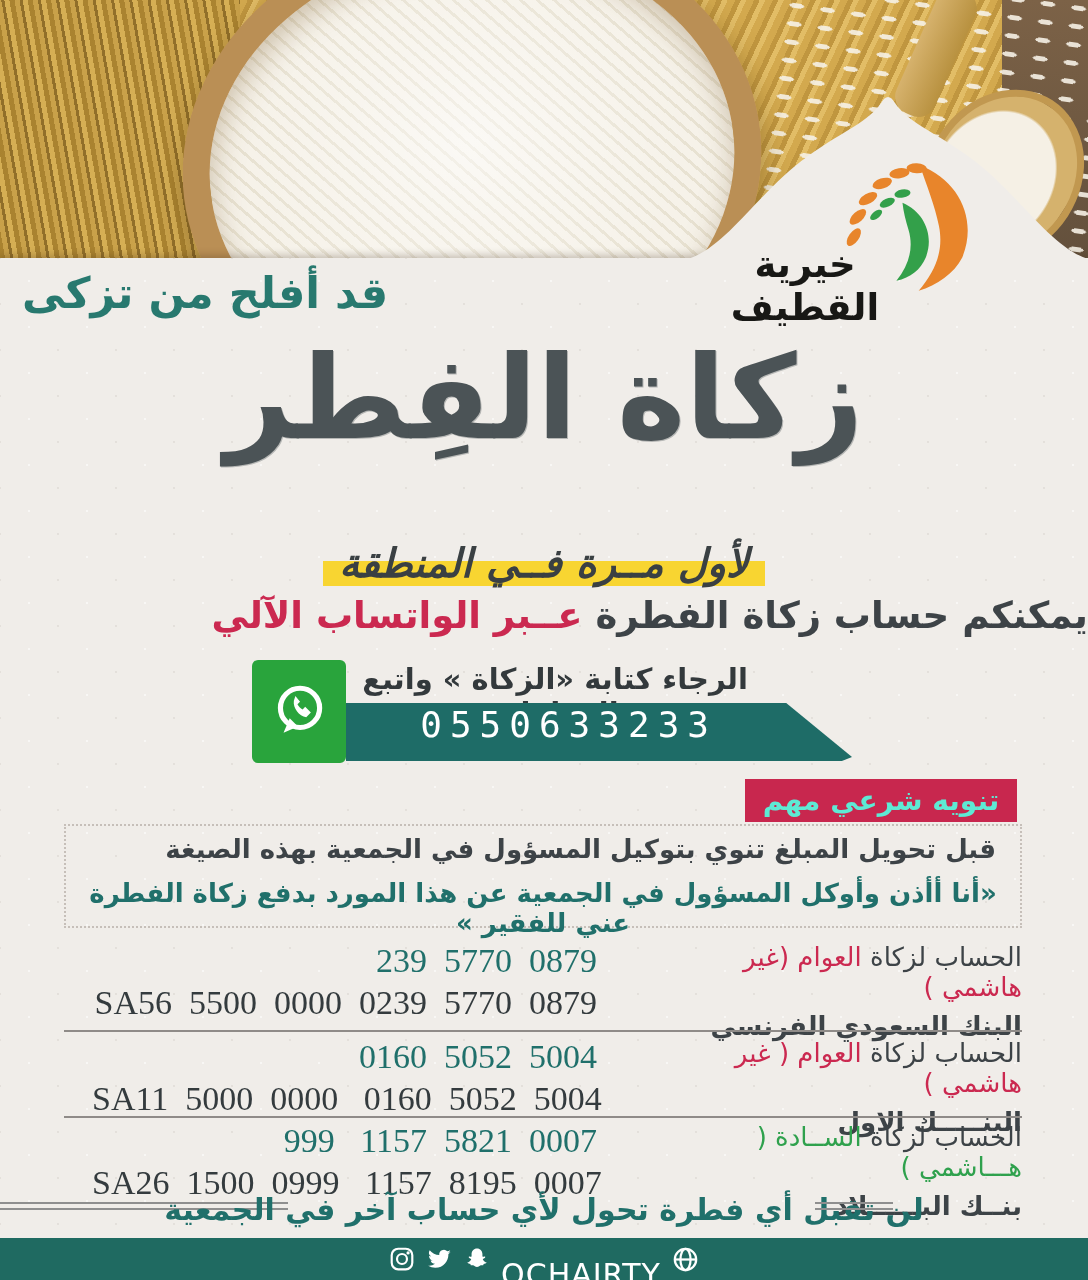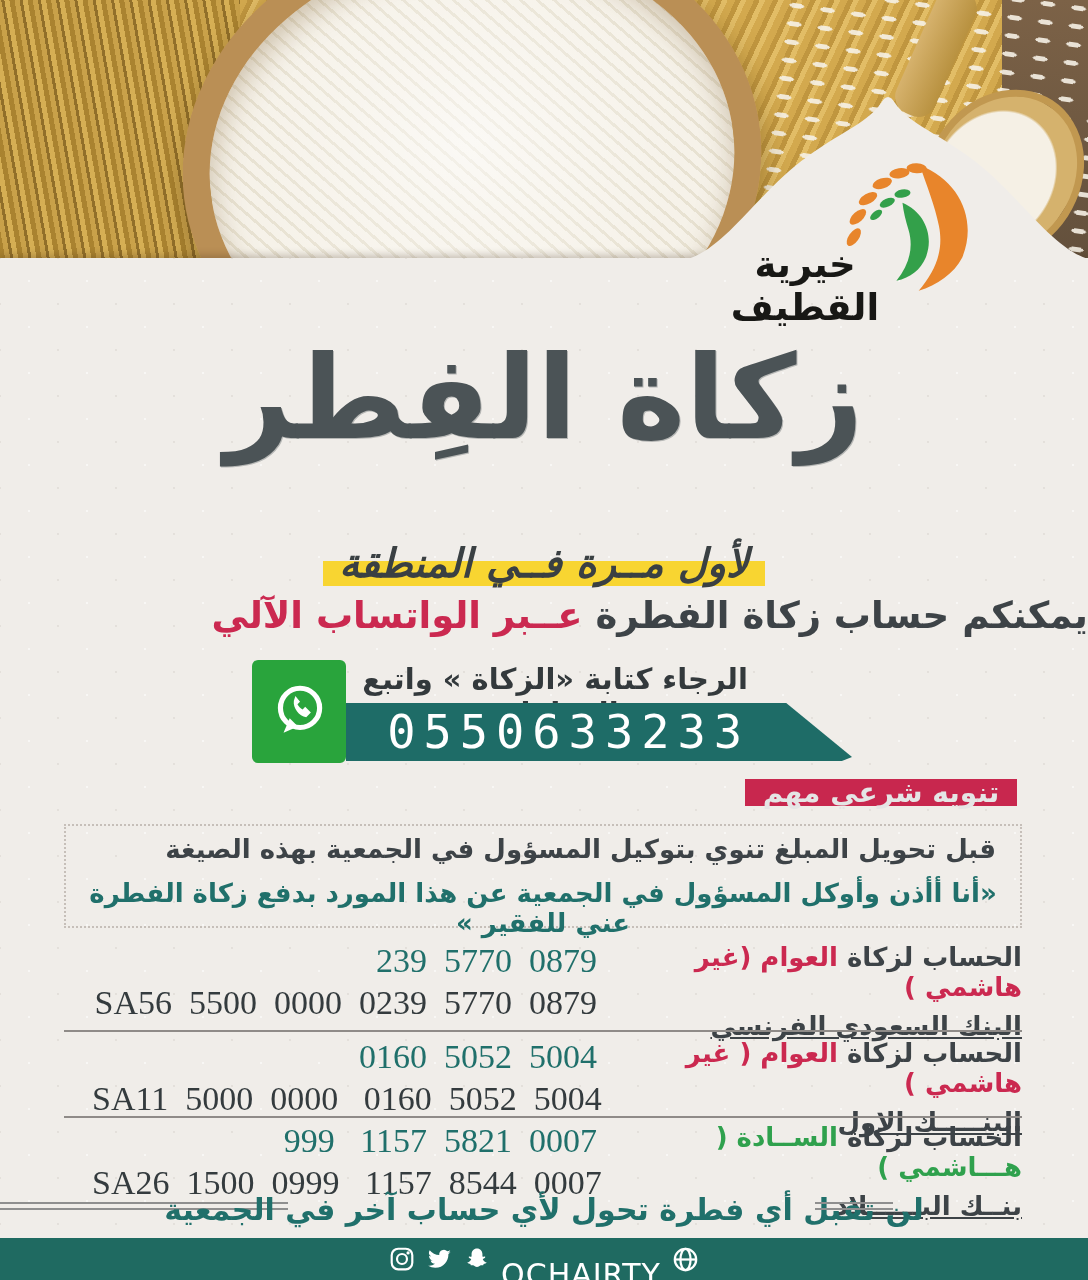--- a/index.html
+++ b/index.html
@@ -63,36 +63,36 @@
   .intro .dark { color:#3d4347; }
   .intro .red { color:#cb2950; }
   
   .wa-square { position:absolute; left:252px; top:660px; width:94px; height:103px;
     background:#29a43c; border-radius:6px; display:flex; align-items:center; justify-content:center; }
   .wa-instruction { position:absolute; left:340px; top:662px; width:430px; text-align:center;
     font-size:29px; font-weight:bold; color:#33393c; direction:rtl; }
   .wa-pennant { position:absolute; left:346px; top:703px; width:506px; height:58px;
     background:#1e6c67; clip-path:polygon(0 0, 87% 0, 100% 93%, 98% 100%, 0 100%); }
   .wa-phone { position:absolute; left:0; top:1px; width:88%; text-align:center;
-    font-family:"DejaVu Sans Mono", monospace; font-size:47px; color:#ffffff; letter-spacing:8px; direction:ltr; }
-  
-  .notice-banner { position:absolute; left:745px; top:779px; width:272px; height:27px;
-    background:#c8274e; color:#e5e5e5; font-size:28px; font-weight:bold;
+    font-family:"DejaVu Sans Mono", monospace; font-size:36px; color:#ffffff; letter-spacing:8px; direction:ltr; }
+  
+  .notice-banner { position:absolute; left:745px; top:779px; width:272px; height:43px;
+    background:#c8274e; color:#5eead4; font-size:28px; font-weight:bold;
     display:flex; align-items:center; justify-content:center; direction:rtl; }
   .notice-box { position:absolute; left:64px; top:824px; width:958px; height:104px;
     border:2px dotted #c6bfb9; }
   .notice-l1 { position:absolute; right:24px; top:8px; font-size:26px; font-weight:bold;
     color:#3d4347; direction:rtl; }
   .notice-l2 { position:absolute; left:10px; right:10px; top:52px; text-align:center;
     font-size:26px; font-weight:bold; color:#20706b; direction:rtl; }
   
   .acc-row { position:absolute; left:64px; width:958px; direction:rtl; }
   .acc-label { position:absolute; right:0; top:0; width:345px; text-align:right; direction:rtl; }
-  .acc-label .l1 { font-size:26px; font-weight:bold; color:#3d4347; }
-  .acc-label .l2 { font-size:26px; font-weight:bold; color:#3d4347; margin-top:9px;text-decoration:underline; }
+  .acc-label .l1 { font-size:26px; font-weight:normal; color:#3d4347; }
+  .acc-label .l2 { font-size:26px; font-weight:bold; color:#3d4347; margin-top:9px; }
   .acc-nums { position:absolute; left:28px; top:0; width:505px; direction:ltr; text-align:right;
     font-family:"Liberation Serif", serif; }
   .acc-nums .short { font-size:34px; color:#20706b; white-space:pre; }
   .acc-nums .iban  { font-size:34px; color:#343b3e; white-space:pre; margin-top:4px; }
   .acc-div { position:absolute; left:64px; width:958px; height:2px; background:#8f8b88; }
   
   .closing-text { position:absolute; left:0; top:1192px; width:100%; text-align:center;
     font-size:30px; font-weight:bold; color:#20706b; direction:rtl; }
   .dline { position:absolute; top:1202px; height:8px;
     border-top:2px solid #8f8f8f; border-bottom:2px solid #8f8f8f; }
@@ -134,20 +134,21 @@
       <ellipse cx="44" cy="48" rx="10" ry="5" fill="#e8852b" transform="rotate(-30 44 48)"></ellipse>
       <ellipse cx="58" cy="33" rx="10" ry="5" fill="#e8852b" transform="rotate(-18 58 33)"></ellipse>
       <ellipse cx="75" cy="23" rx="10" ry="5" fill="#e8852b" transform="rotate(-8 75 23)"></ellipse>
       <ellipse cx="92" cy="18" rx="10" ry="5" fill="#e8852b" transform="rotate(2 92 18)"></ellipse>
       <ellipse cx="63" cy="52" rx="8" ry="4" fill="#33a04a" transform="rotate(-25 63 52)"></ellipse>
       <ellipse cx="78" cy="43" rx="8" ry="4" fill="#33a04a" transform="rotate(-10 78 43)"></ellipse>
       <ellipse cx="52" cy="64" rx="7" ry="3.5" fill="#33a04a" transform="rotate(-38 52 64)"></ellipse>
     </svg>
     <div class="logo-text">خيرية القطيف</div>
 
+    <div class="tagline">قد أفلح من تزكى</div>
 
     <div class="calligraphy">زكاة الفِطر</div>
 
     <div class="first-time">
       <span>لأول مــرة فــي المنطقة</span>
     </div>
 
     <div class="intro">
       <span class="dark">يمكنكم  حساب زكاة الفطرة </span>
       <span class="red">عــبر الواتساب الآلي</span>
@@ -201,21 +202,21 @@
 
     <div class="acc-row" style="top:1122px; height:78px;">
       <div class="acc-label">
         <div class="l1">
           <span>الحساب لزكاة </span><span style="color: rgb(47, 161, 77);">الســادة ( هـــاشمي  )</span>
         </div>
         <div class="l2">بنــك البــــــلاد</div>
       </div>
       <div class="acc-nums">
         <div class="short">999   1157  5821  0007</div>
-        <div class="iban">SA26  1500  0999   1157  8544  0007</div>
+        <div class="iban">SA26  1500  0999   1157  8195  0007</div>
       </div>
     </div>
 
     <div class="dline left"></div>
     <div class="closing-text">لن تقبل أي فطرة تحول لأي حساب آخر في الجمعية</div>
     <div class="dline right"></div>
 
     <div class="footer">
       <span class="ficon">
         <svg width="26" height="26" viewBox="0 0 24 24">

